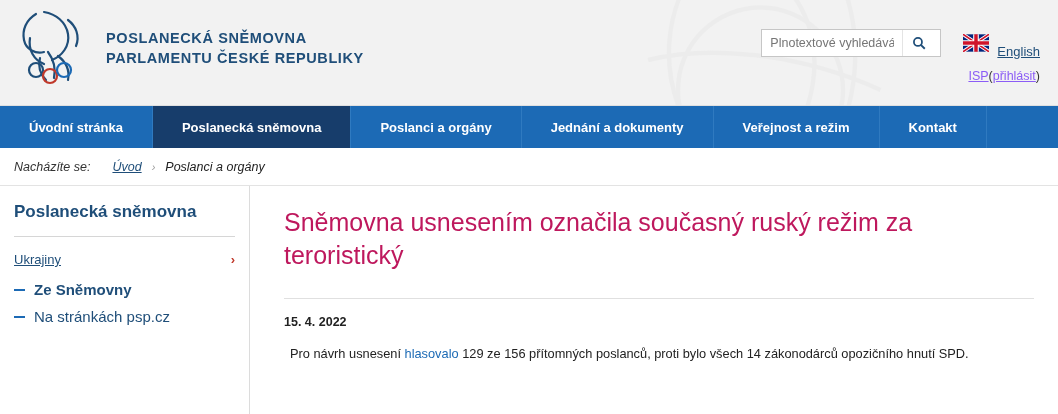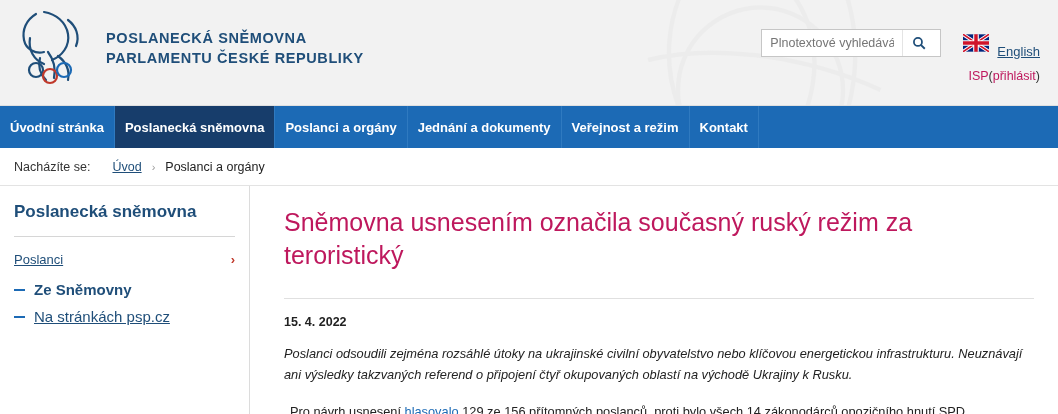--- a/index.html
+++ b/index.html
@@ -83,53 +83,54 @@
     font-size: 13px;
     text-decoration: underline;
     cursor: pointer;
     margin-top: 18px;
   }
   .isp-row {
     margin-top: 10px;
     font-size: 12.5px;
     color: #333;
   }
-  .isp-row a { color: #be185d; cursor: pointer; }
+  .isp-row a { color: #8b5cf6; text-decoration: underline; cursor: pointer; }
 
   
   .nav {
     display: flex;
     background: #1c6ab5;
     height: 42px;
   }
   .nav-item {
     color: #ffffff;
     font-size: 13px;
     font-weight: 700;
     display: flex; align-items: center; justify-content: center;
-    padding: 0 10px;
+    padding: 0 29px;
     cursor: pointer;
     white-space: nowrap;
     border-right: 1px solid #2f7ac0;
   }
   .nav-item:first-child { border-left: none; }
   .nav-item.active {
     background: #173d6b;
     color: #ffffff;
   }
 
   
   .breadcrumb {
     height: 38px;
     display: flex; align-items: center;
     padding-left: 14px;
     font-size: 12.5px;
     color: #333;
     border-bottom: 1px solid #e3e3e3;
     background: #fff;
+    font-style: italic;
   }
   .breadcrumb .label { color: #333; margin-right: 22px; }
   .breadcrumb a { color: #1f4e79; text-decoration: underline; cursor: pointer; }
   .breadcrumb .sep { color: #9b9b9b; margin: 0 10px; font-size: 11px; }
   .breadcrumb .current { color: #222; }
 
   
   .body-wrap { display: flex; height: 248px; }
   .sidebar {
     width: 250px;
@@ -160,21 +161,21 @@
     font-size: 15px;
     padding: 5px 0;
   }
   .dash {
     display: inline-block;
     width: 11px; height: 2px;
     background: #1c6ab5;
     margin-right: 9px;
   }
   .sub-item.bold a { color: #1f4e79; font-weight: 700; text-decoration: none; cursor: pointer; }
-  .sub-item a { color: #1f4e79; text-decoration: underline; cursor: pointer; }
+  .sub-item a { color: #1f4e79; cursor: pointer; }
 
   .content {
     flex: 1;
     padding: 12px 24px 0 34px;
   }
   .article-title {
     font-size: 25px;
     line-height: 33px;
     color: #be185d;
     font-weight: 400;
@@ -283,34 +284,33 @@
     <span class="sep">›</span>
     <span class="current">Poslanci a orgány</span>
   </div>
 
   <div class="body-wrap">
 
     <div class="sidebar">
       <div class="sidebar-title">Poslanecká sněmovna</div>
 
       <div class="side-link-row">
-        <a>Poslanci</a>
+        <a>Ukrajiny</a>
         <span class="chev">›</span>
       </div>
 
       <div class="sub-item bold">
         <span class="dash"></span>
         <a>Ze Sněmovny</a>
       </div>
       <div class="sub-item">
         <span class="dash"></span>
         <a>Na stránkách psp.cz</a>
       </div>
     </div>
 
     <div class="content">
       <h1 class="article-title">Sněmovna usnesením označila současný ruský režim za teroristický</h1>
       <div class="article-date">15. 4. 2022</div>
-      <p class="perex">Poslanci odsoudili zejména rozsáhlé útoky na ukrajinské civilní obyvatelstvo nebo klíčovou energetickou infrastrukturu. Neuznávají ani výsledky takzvaných referend o připojení čtyř okupovaných oblastí na východě Ukrajiny k Rusku.</p>
       <p class="para"><span>Pro návrh usnesení </span><a>hlasovalo</a><span> 129 ze 156 přítomných poslanců, proti bylo všech 14 zákonodárců opozičního hnutí SPD.</span></p>
     </div>
   </div>
 </div>
 
 </body></html>

